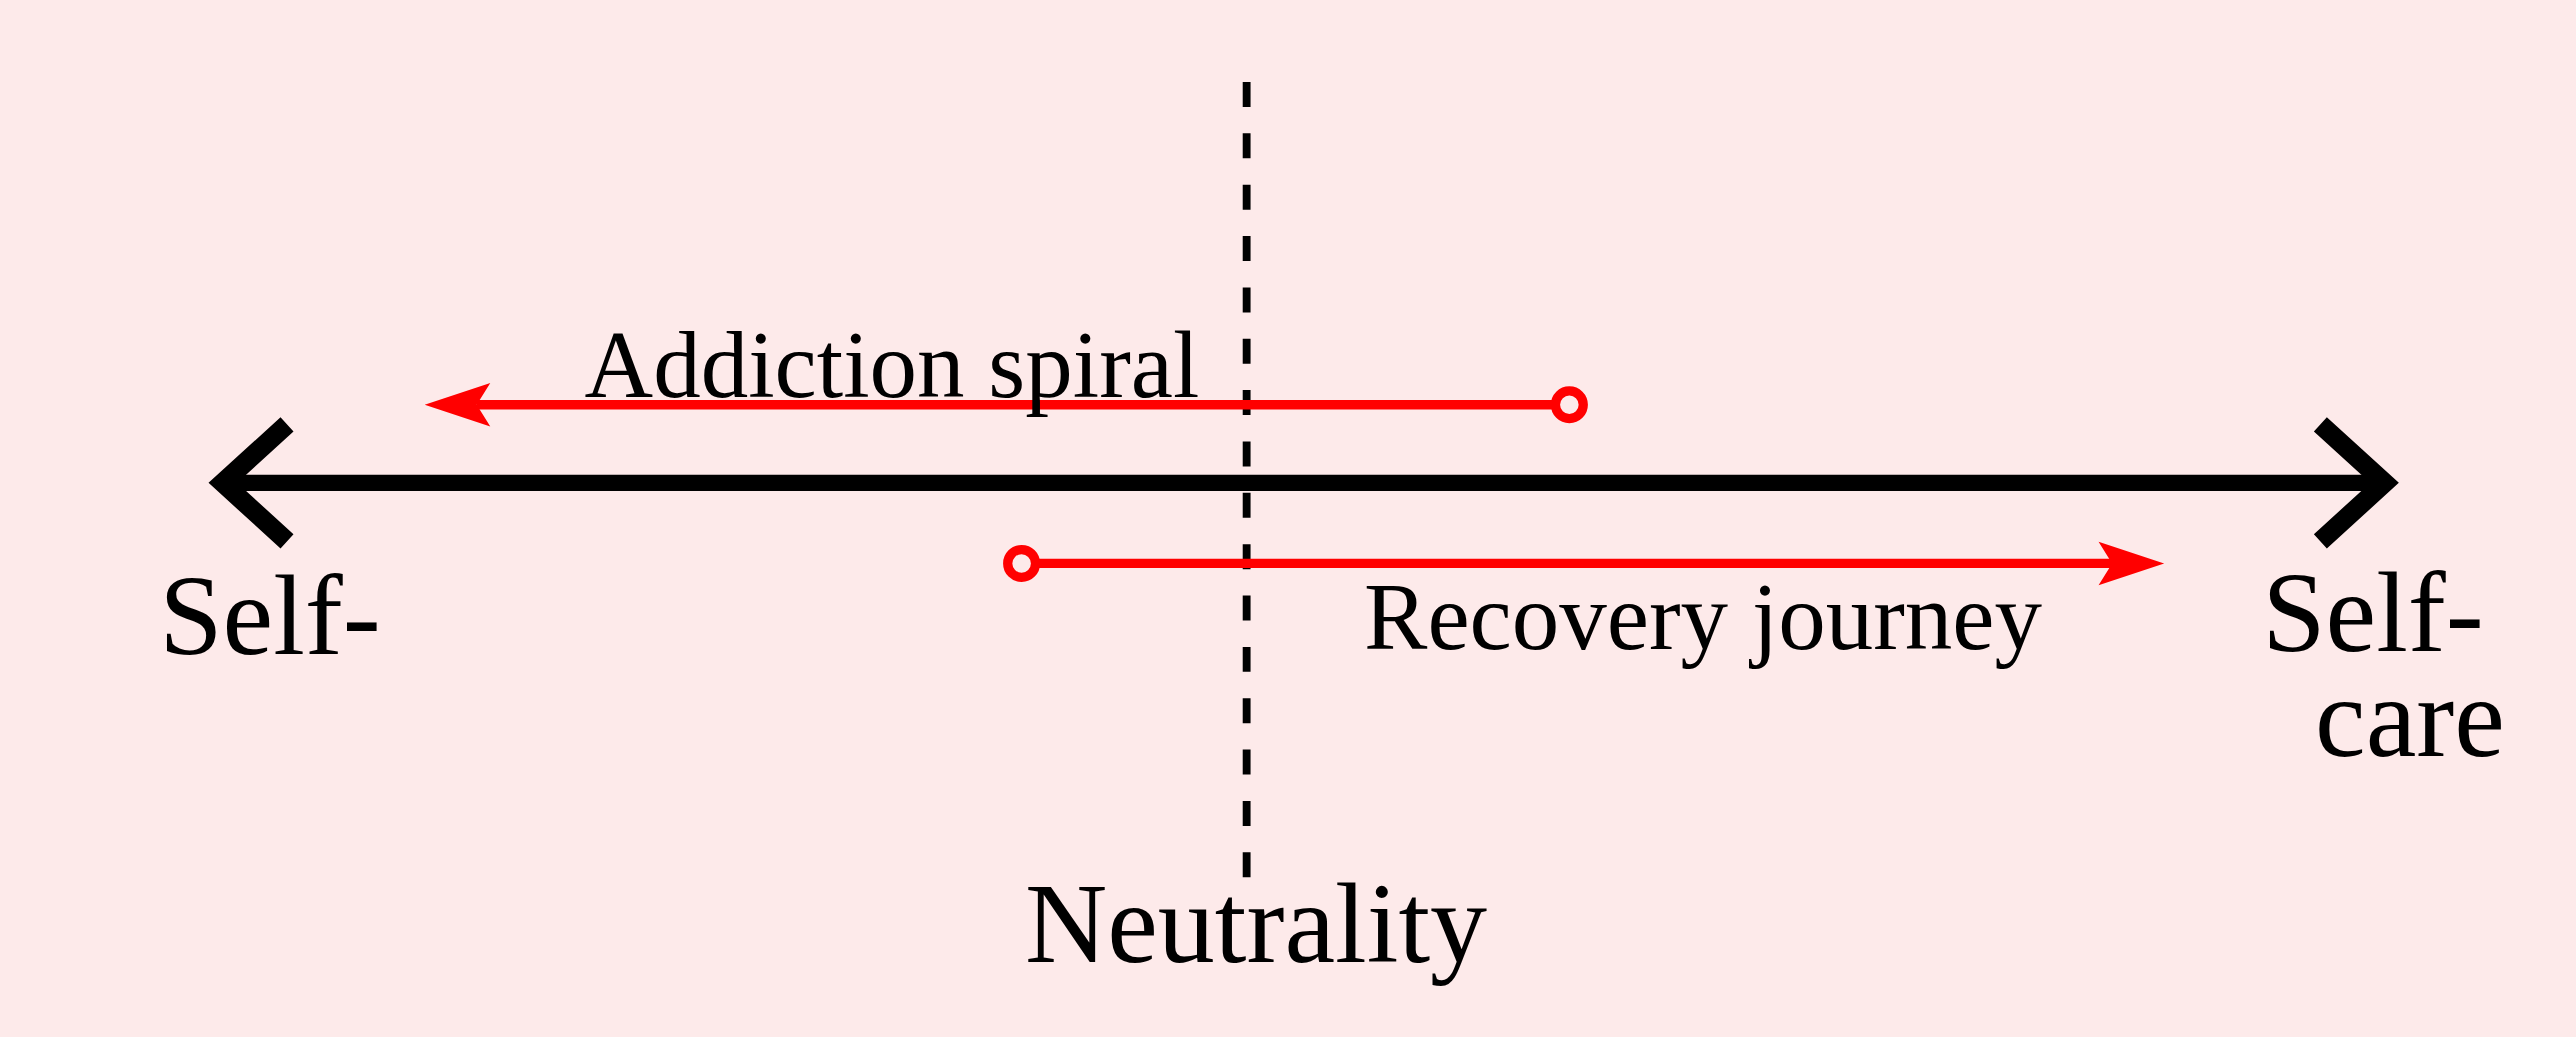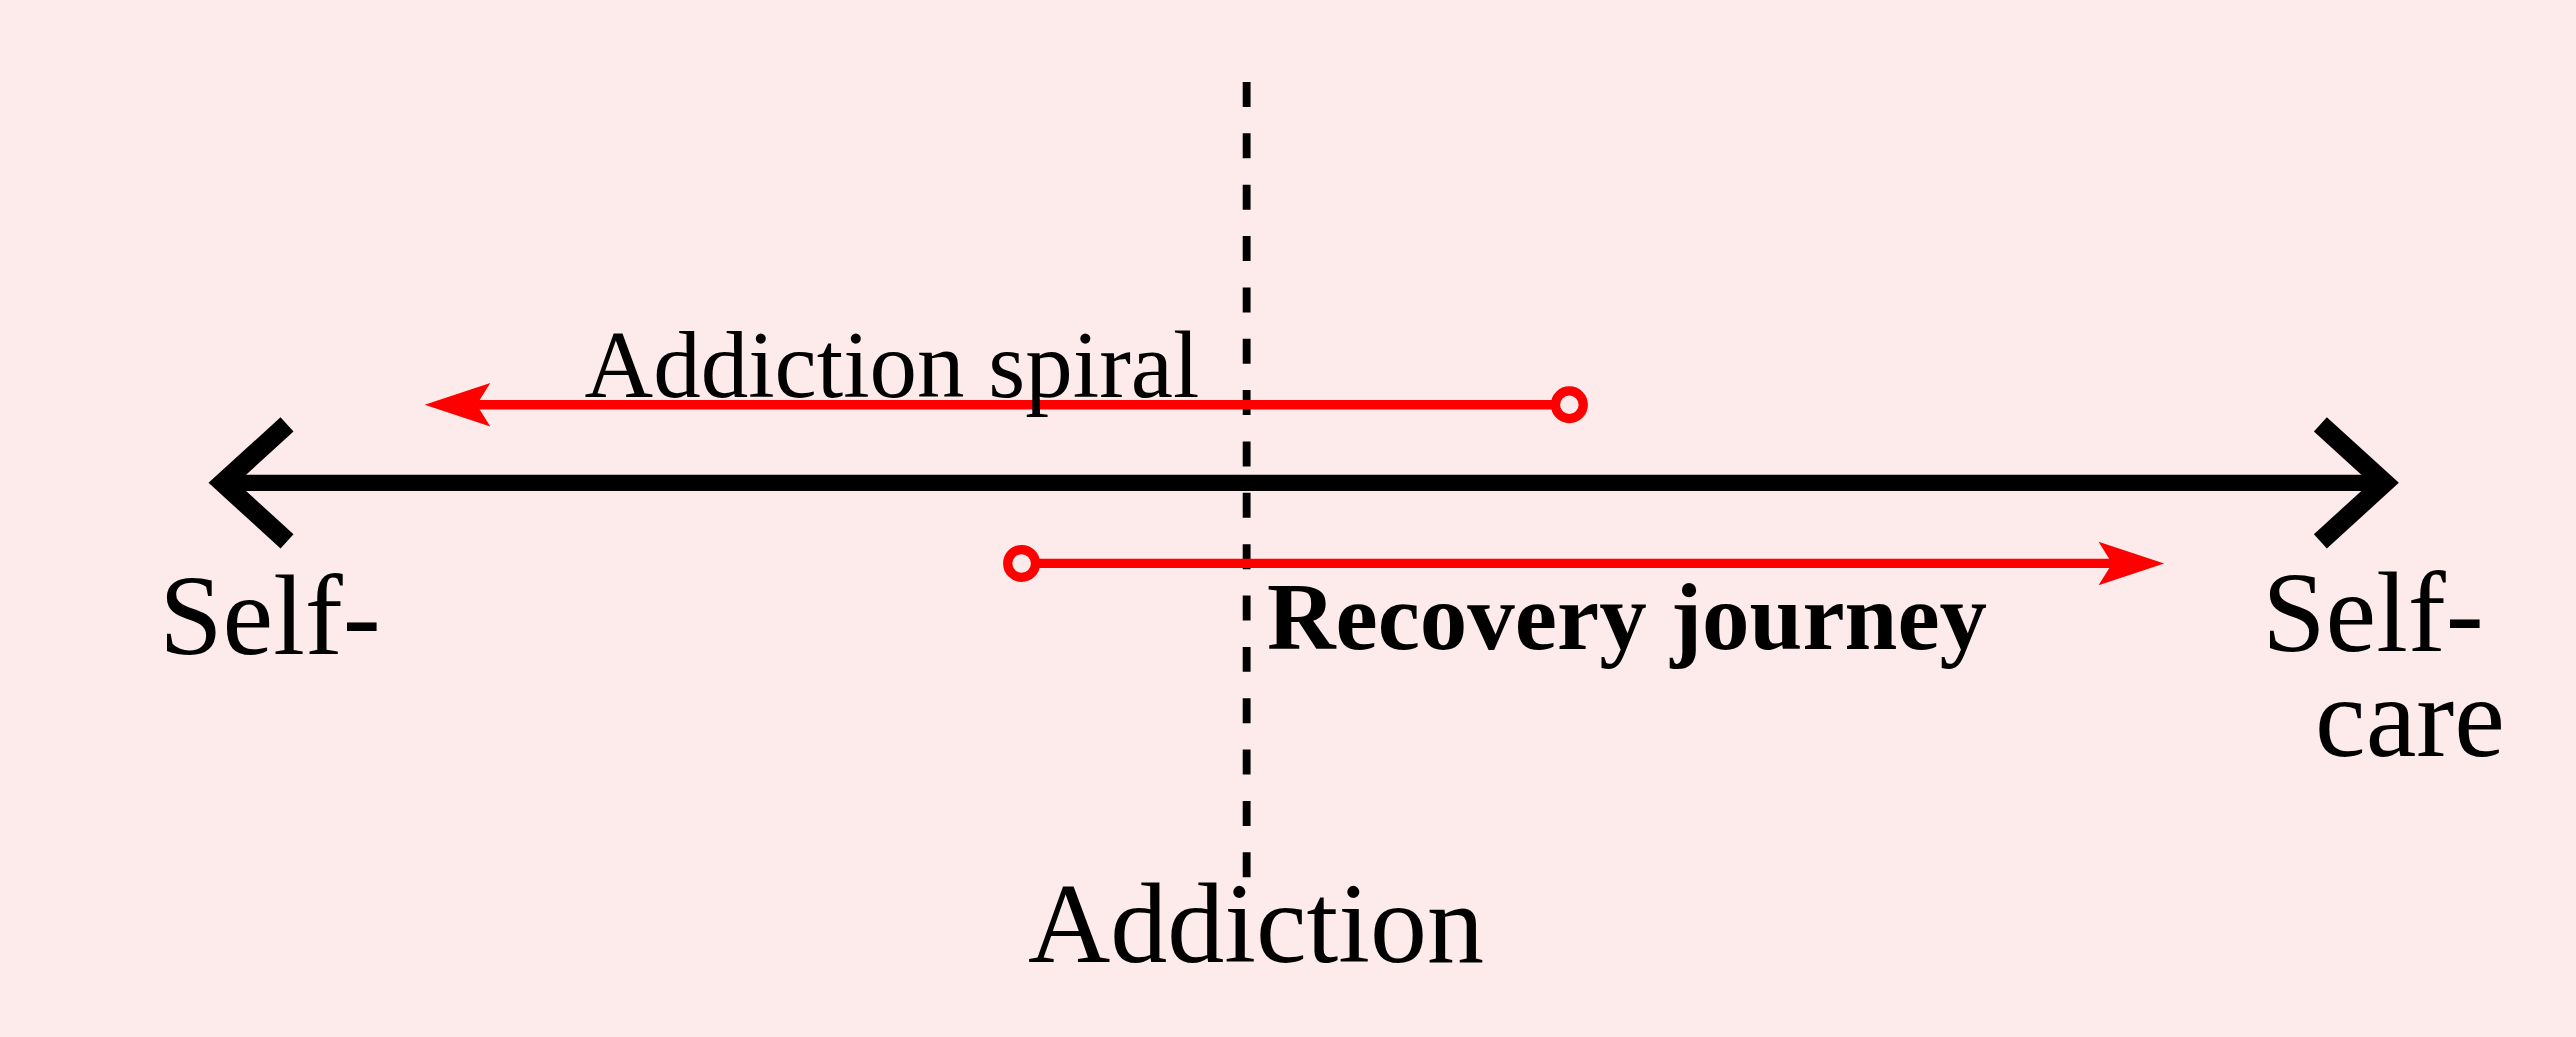--- a/index.html
+++ b/index.html
@@ -27,21 +27,21 @@
   }
   .lbl-big   { font-size: 114px; }
   .lbl-small { font-size: 95px; }
 
   #label-self-left      { left: 270px;  top: 559px;  }
   #label-destruction    { left: 340px;  top: 655px;  }
   #label-self-right     { left: 2373px; top: 556px;  }
   #label-care           { left: 2410px; top: 661px;  }
   #label-neutrality     { left: 1256px; top: 867px; }
   #label-addiction      { left: 892px; top: 294px; margin-top: 24px;  }
-  #label-recovery       { left: 1627px; top: 570px; font-weight: bold;  }
+  #label-recovery       { left: 1703px; top: 570px;  }
 </style>
 </head>
 <body>
 
 <div id="canvas">
 
   <svg id="diagram-svg" viewBox="0 0 3611 1454" xmlns="http://www.w3.org/2000/svg">
 
     <line x1="1747.5" y1="115" x2="1747.5" y2="1235" stroke-width="11" stroke-dasharray="35 37" stroke="#000000"></line>
 
@@ -56,19 +56,19 @@
     <line x1="1456" y1="790" x2="2962" y2="790" stroke-width="13" stroke="#ff0000"></line>
     <polygon points="3034,790 2942,759.5 2961,790 2942,820.5" fill="#ff0000"></polygon>
     <circle cx="1432" cy="790" r="19.5" fill="none" stroke-width="13" stroke="#ff0000"></circle>
   </svg>
 
   <div class="lbl lbl-big" id="label-self-left">Self-</div>
 
   <div class="lbl lbl-big" id="label-self-right">Self-</div>
   <div class="lbl lbl-big" id="label-care">care</div>
 
-  <div class="lbl lbl-big" id="label-neutrality">Addiction</div>
+  <div class="lbl lbl-big" id="label-neutrality">Neutrality</div>
 
   <div class="lbl lbl-small" id="label-addiction">Addiction spiral</div>
   <div class="lbl lbl-small" id="label-recovery">Recovery journey</div>
 
 </div>
 
 
 </body></html>

